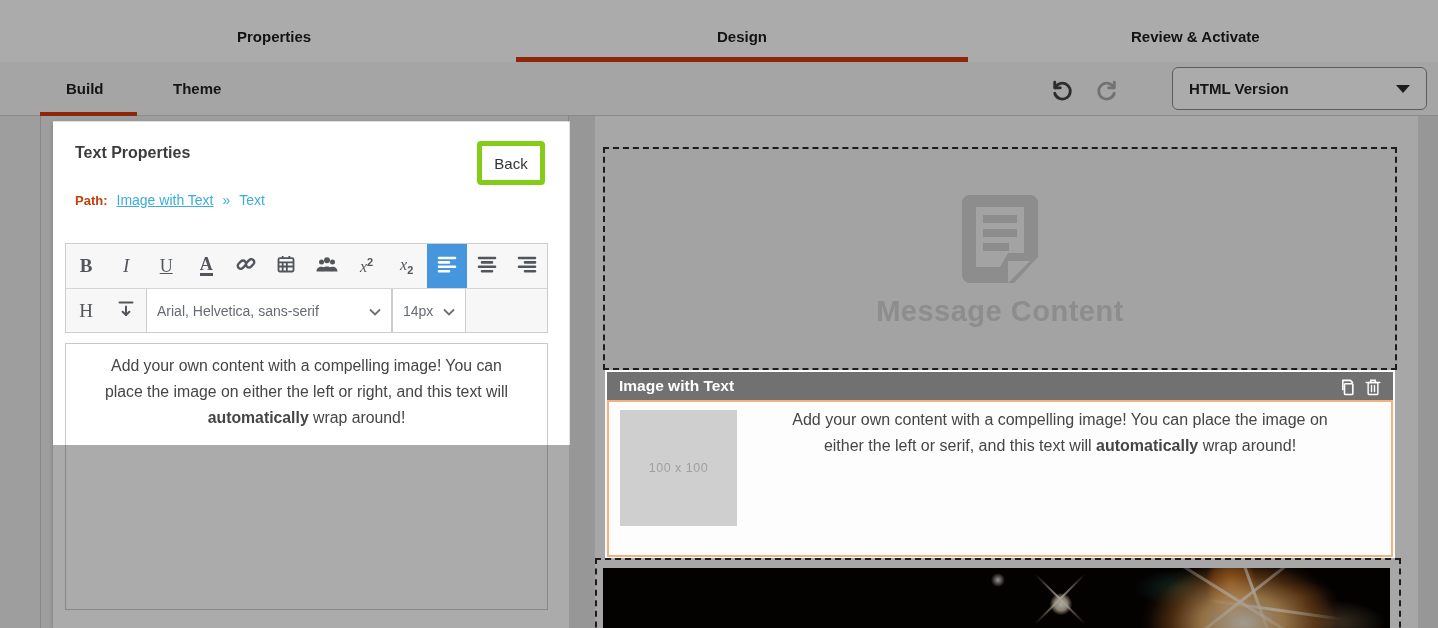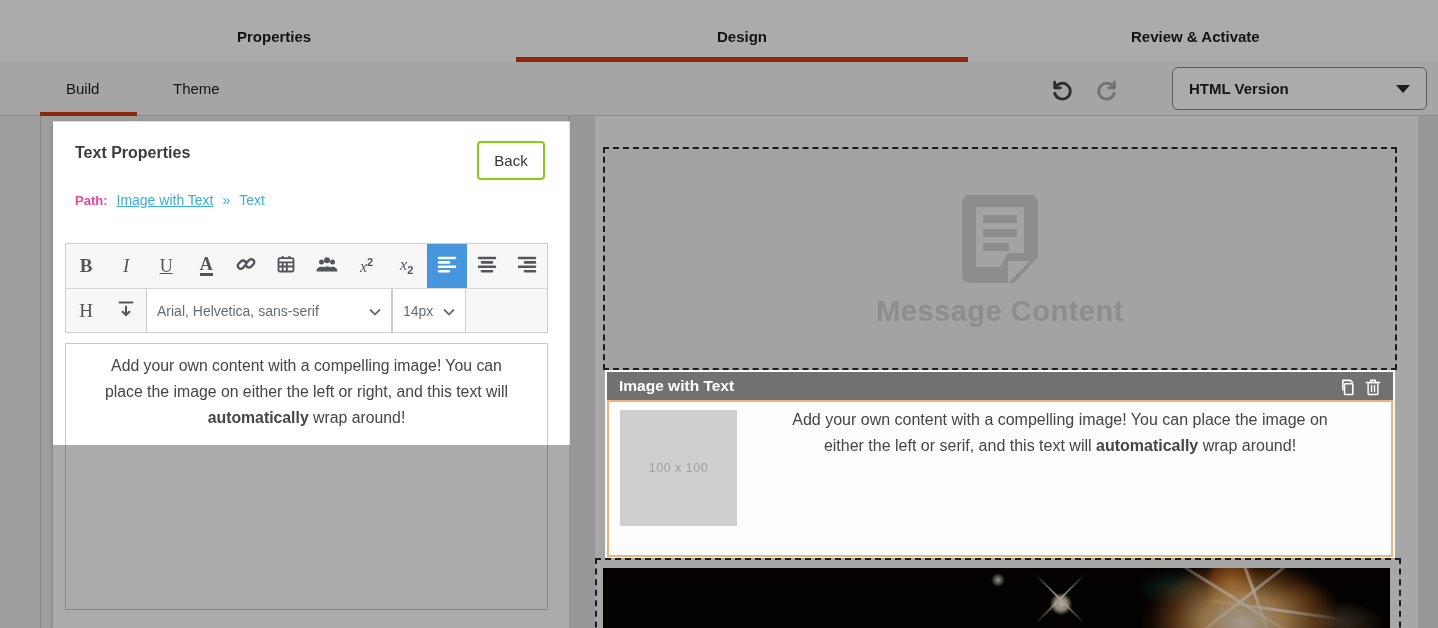--- a/index.html
+++ b/index.html
@@ -8,41 +8,41 @@
        font-family:"Liberation Sans",sans-serif;color:#1a1a1a;}
   #app *{box-sizing:border-box;}
 
   
   .topbar{position:absolute;left:0;top:0;width:1438px;height:62px;background:#ffffff;text-align:center;}
   .main-tab{position:absolute;top:28px;font-size:15px;font-weight:700;color:#1d1d1d;cursor:pointer;}
   .tab-underline{position:absolute;top:57px;height:5px;background:var(--accent-red,#d6380e);}
 
   
   .subbar{position:absolute;left:0;top:62px;width:1438px;height:54px;background:#f6f6f6;border-bottom:1px solid #cfcfcf;}
-  .sub-tab{position:absolute;top:18px;font-size:15px;font-weight:400;color:#222;cursor:pointer;}
+  .sub-tab{position:absolute;top:18px;font-size:15px;font-weight:700;color:#222;cursor:pointer;}
   .sub-underline{position:absolute;top:50px;height:4px;background:var(--accent-red,#d6380e);}
   .icon-btn{position:absolute;top:74px;width:32px;height:32px;border:none;background:transparent;padding:0;cursor:pointer;}
   .icon-btn svg{display:block;margin:auto;}
   .version-select{position:absolute;left:1172px;top:67px;width:255px;height:43px;background:#fff;
       border:1px solid #8a8a8a;border-radius:6px;display:flex;align-items:center;justify-content:space-between;
       padding:0 16px;cursor:pointer;}
   .version-select .lbl{font-size:15px;font-weight:700;color:#222;}
   .caret-down{width:0;height:0;border-left:7px solid transparent;border-right:7px solid transparent;border-top:8px solid #2b2b2b;}
 
   .sidebar-edge{position:absolute;left:40px;top:116px;width:1px;height:512px;background:#c9c9c9;}
   .canvas-divider{position:absolute;left:568px;top:116px;width:1px;height:512px;background:#c9c9c9;}
 
   
   .card{position:absolute;left:53px;top:122px;width:517px;height:506px;background:#ffffff;
         box-shadow:0 1px 4px rgba(0,0,0,.25);}
   .card-title{position:absolute;left:22px;top:22px;font-size:16px;font-weight:700;color:#3c3c3c;text-align:center;}
-  .back-btn{position:absolute;left:424px;top:19px;width:68px;height:39px;background:#fff;border:2px solid #84cc16;
+  .back-btn{position:absolute;left:424px;top:19px;width:68px;height:44px;background:#fff;border:5px solid #84cc16;
         border-radius:4px;font-size:15px;color:#333;font-family:"Liberation Sans",sans-serif;cursor:pointer;}
   .path-row{position:absolute;left:22px;top:70px;display:flex;align-items:baseline;gap:9px;font-size:14px;}
-  .path-label{font-size:13px;font-weight:700;color:#ec4899;}
+  .path-label{font-size:13px;font-weight:700;color:#c2410c;}
   .path-link{color:var(--link-blue,#3aaed8);text-decoration:underline;cursor:pointer;}
   .path-sep,.path-current{color:var(--link-blue,#3aaed8);}
 
   
   .rtb{position:absolute;left:12px;top:121px;width:483px;background:#f7f7f7;border:1px solid #cdcdcd;}
   .rtb-row{display:flex;height:44px;align-items:stretch;}
   .rtb-row.second{border-top:1px solid #d6d6d6;}
   .rtb-btn{flex:1 1 0;display:flex;align-items:center;justify-content:center;border:none;background:transparent;
       color:#52565c;cursor:pointer;padding:0;font-family:"Liberation Serif",serif;}
   .rtb-btn.fixed{flex:0 0 40px;}

